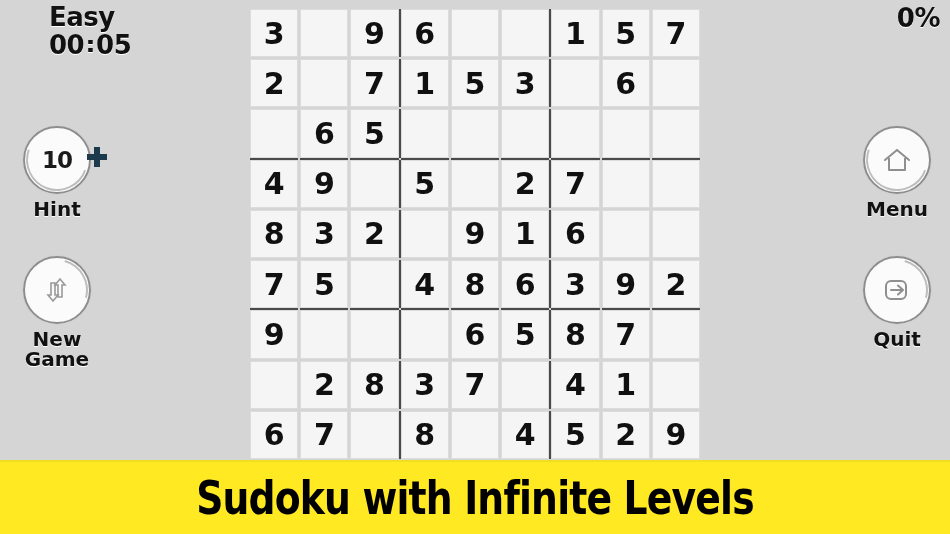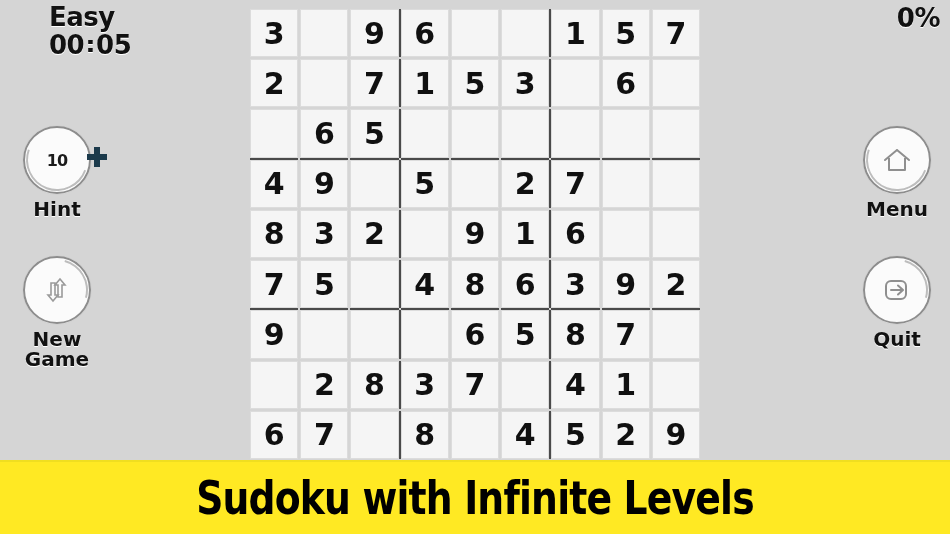--- a/index.html
+++ b/index.html
@@ -94,21 +94,21 @@
     transform: rotate(60deg);
   }
   .circle .inner {
     position: absolute;
     inset: 0;
     display: flex;
     align-items: center;
     justify-content: center;
   }
   .circle .count {
-    font-size: 16px;
+    font-size: 23px;
     font-weight: bold;
     color: #1b1b1b;
     letter-spacing: -1px;
   }
   .sidebtn .caption {
     margin-top: 5px;
     font-size: 20px;
     font-weight: bold;
     color: #111;
     line-height: 1.02;

